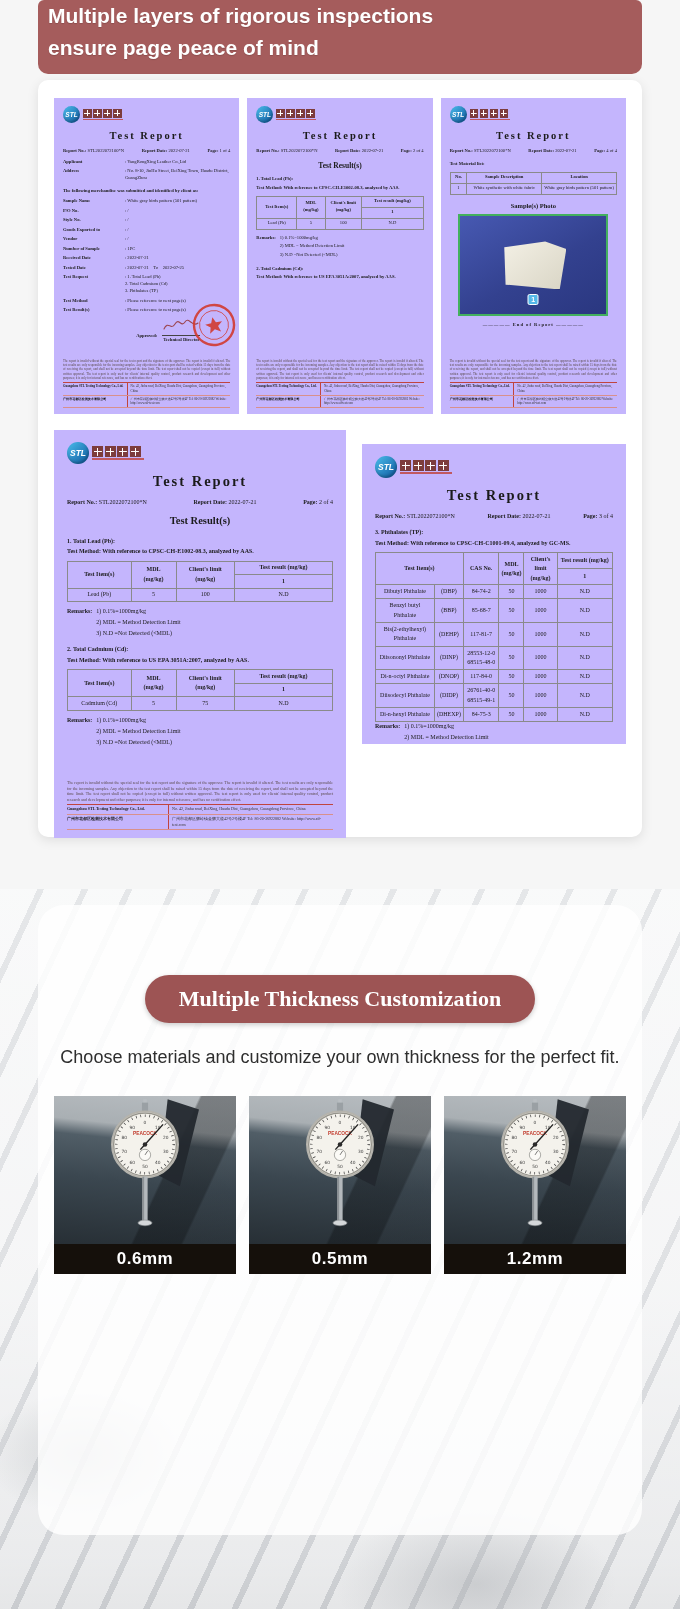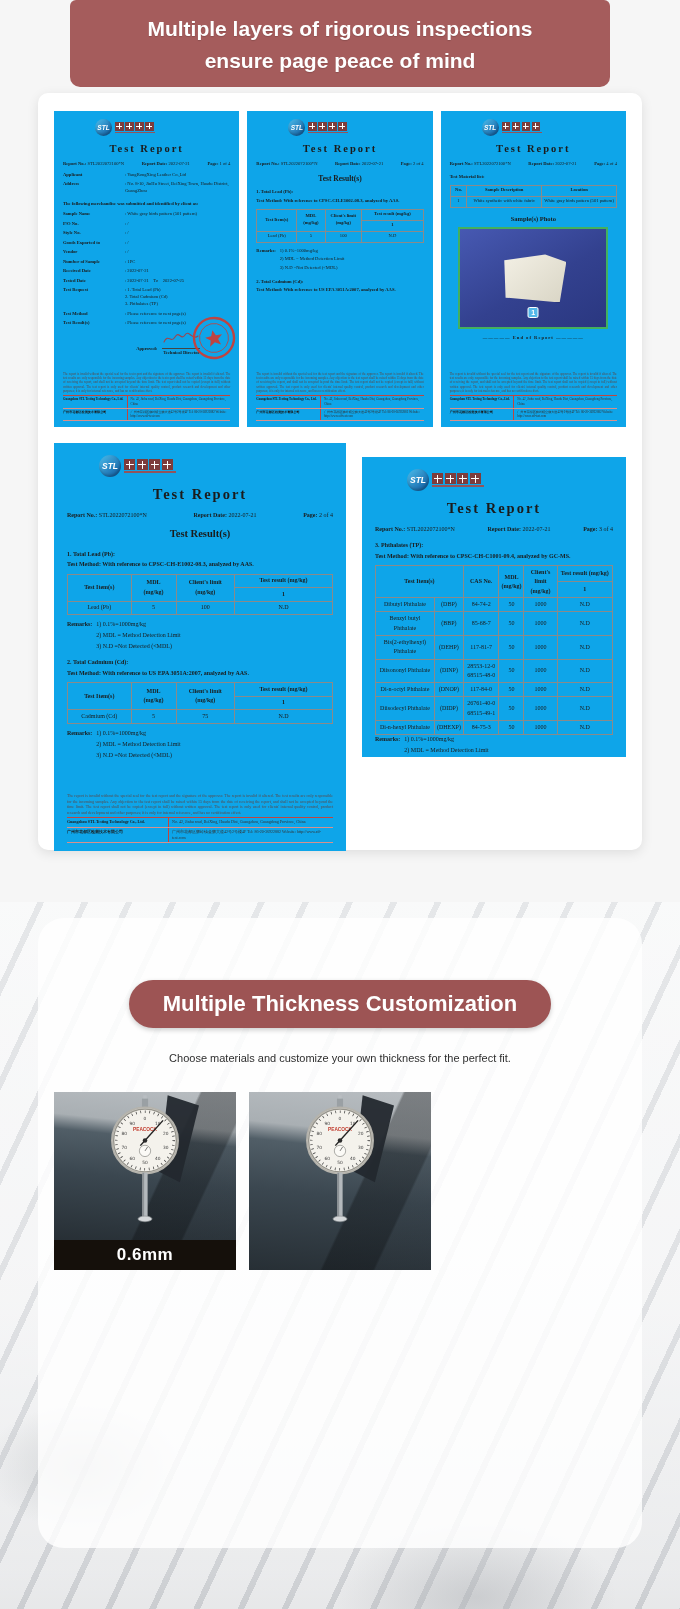--- a/index.html
+++ b/index.html
@@ -1,41 +1,41 @@
 <!DOCTYPE html>
 <html><head>
 <meta charset="utf-8">
 <style>
   * { margin:0; padding:0; box-sizing:border-box; }
   html,body { width:680px; }
   body { height:1609px; background:#f6f6f6; font-family:"Liberation Sans",sans-serif; overflow:hidden; }
 
   
   .sec1 { padding-top:0; }
-  .banner { width:540px; margin:0 auto; background:#a55c5c; border-radius:6px 6px 10px 10px;
-            color:#fff; text-align:center; padding:13px 10px 11px; }
+  .banner { width:604px; margin:0 auto; background:#a55c5c; border-radius:6px 6px 10px 10px;
+            color:#fff; padding:0 10px 11px; }
   .banner div { font-size:21px; font-weight:bold; line-height:1.5; text-shadow:0 1px 1px rgba(0,0,0,.15); }
 
   .report-card { width:604px; height:757px; margin:6px auto 0; background:#fff; border-radius:10px;
                  box-shadow:0 3px 12px rgba(0,0,0,.10); padding:18px 16px 14px; }
   .rrow1 { display:flex; gap:8px; height:316px; }
   .rrow2 { display:flex; gap:16px; margin-top:16px; height:408px; }
 
-  .report { background:#0ea5e9; display:flex; flex-direction:column; position:relative; overflow:hidden;
+  .report { background:#c4b5fd; display:flex; flex-direction:column; position:relative; overflow:hidden;
             font-family:"Liberation Serif",serif; color:#1b1b1b; }
   .report.small { flex:1; height:316px; padding:8px 9px 6px; font-size:4.6px; line-height:1.5; }
   .report.large { width:292px; padding:12px 13px 8px; font-size:6px; line-height:1.55; }
   .report.short { flex:1; margin-top:14px; height:300px; }
 
   .rpt-logo { display:flex; align-items:center; gap:3px; margin-bottom:3px; }
   .stl-badge { width:17px; height:17px; border-radius:50%; flex:0 0 auto;
                background:linear-gradient(135deg,#45b3e4 10%,#1a6cae 80%);
                color:#fff; font:italic bold 6.5px "Liberation Sans",sans-serif;
                display:flex; align-items:center; justify-content:center;
-               box-shadow:inset -1px -2px 3px rgba(0,0,0,.25);margin-left:32px; }
+               box-shadow:inset -1px -2px 3px rgba(0,0,0,.25); }
   .report.large .stl-badge { width:22px; height:22px; font-size:8.5px; }
   .logo-cn-wrap { display:flex; flex-direction:column; gap:1px; }
   .logo-cn { display:flex; gap:1.5px; }
   .logo-cn i { display:block; width:8.5px; height:8.5px;
                background:linear-gradient(#fff,#fff) center/72% 1px no-repeat,
                           linear-gradient(#fff,#fff) center/1px 72% no-repeat, #7d3c3c; }
   .report.large .logo-cn i { width:11px; height:11px; }
   .logo-sub { height:1.3px; width:40px; background:#c0392b; opacity:.75; }
   .report.large .logo-sub { width:52px; }
 
@@ -95,24 +95,24 @@
   
   .sec2 { margin-top:52px; height:724px; position:relative;
           background:
             radial-gradient(140px 90px at 12% 78%, rgba(190,193,196,.55), rgba(190,193,196,0) 70%),
             radial-gradient(200px 110px at 70% 96%, rgba(175,178,182,.5), rgba(175,178,182,0) 70%),
             repeating-linear-gradient(115deg, rgba(255,255,255,.55) 0 34px, rgba(205,208,212,.35) 34px 40px),
             linear-gradient(to bottom,#f2f3f4 0%,#e9eaec 55%,#d2d4d7 92%,#c6c8cb 100%); }
   .card2 { width:604px; margin:0 auto; position:relative; top:16px;
            background:rgba(255,255,255,.82); border-radius:26px; padding:62px 16px 80px;
            min-height:630px; }
-  .pill { width:fit-content; margin:0 auto; background:#9d5454; border-radius:26px;
+  .pill { width:fit-content; margin:8px auto; background:#9d5454; border-radius:26px;
           padding:11px 34px; color:#fff; font-size:22px; font-weight:bold;
-          box-shadow:0 2px 5px rgba(0,0,0,.2); }
-  .subtitle { text-align:center; color:#2e2e2e; font-size:11px; margin-top:24px; }
+          box-shadow:0 2px 5px rgba(0,0,0,.2);font-family:Liberation Serif, serif; }
+  .subtitle { text-align:center; color:#2e2e2e; font-size:18px; margin-top:24px; }
 
   .tile-grid { width:572px; margin:28px auto 0; display:grid;
                grid-template-columns:repeat(3,1fr); column-gap:13px; row-gap:34px; }
   .tile { height:178px; display:flex; flex-direction:column; overflow:hidden; }
   .tile-photo { flex:1; position:relative; overflow:hidden; cursor:pointer;
                 background:
                   linear-gradient(115deg, transparent 58%, rgba(10,12,14,.35) 59%, rgba(10,12,14,.35) 78%, rgba(40,46,52,.15) 79%),
                   linear-gradient(186deg,#b8bdc1 0%,#a9afb3 24%,#515e67 33%,#3b4750 58%,#272f35 100%); }
   .tile-photo svg { position:absolute; left:50%; transform:translateX(-50%); top:3px; width:122px; height:131px; }
   .tile-label { height:30px; background:#15100b; color:#fff; display:flex; align-items:center;
@@ -629,16 +629,25 @@
             </svg>
           </div>
         <div class="tile-label">0.6mm</div>
       </div>
       <div class="tile">
         <div class="tile-photo">
             <svg>
               <use href="#gauge"></use>
             </svg>
           </div>
+        <div class="tile-label">0.5mm</div>
+      </div>
+      <div class="tile">
+        <div class="tile-photo">
+            <svg>
+              <use href="#gauge"></use>
+            </svg>
+          </div>
+        <div class="tile-label">1.2mm</div>
       </div>
     </div>
   </div>
 </div>
 
 </body></html>

